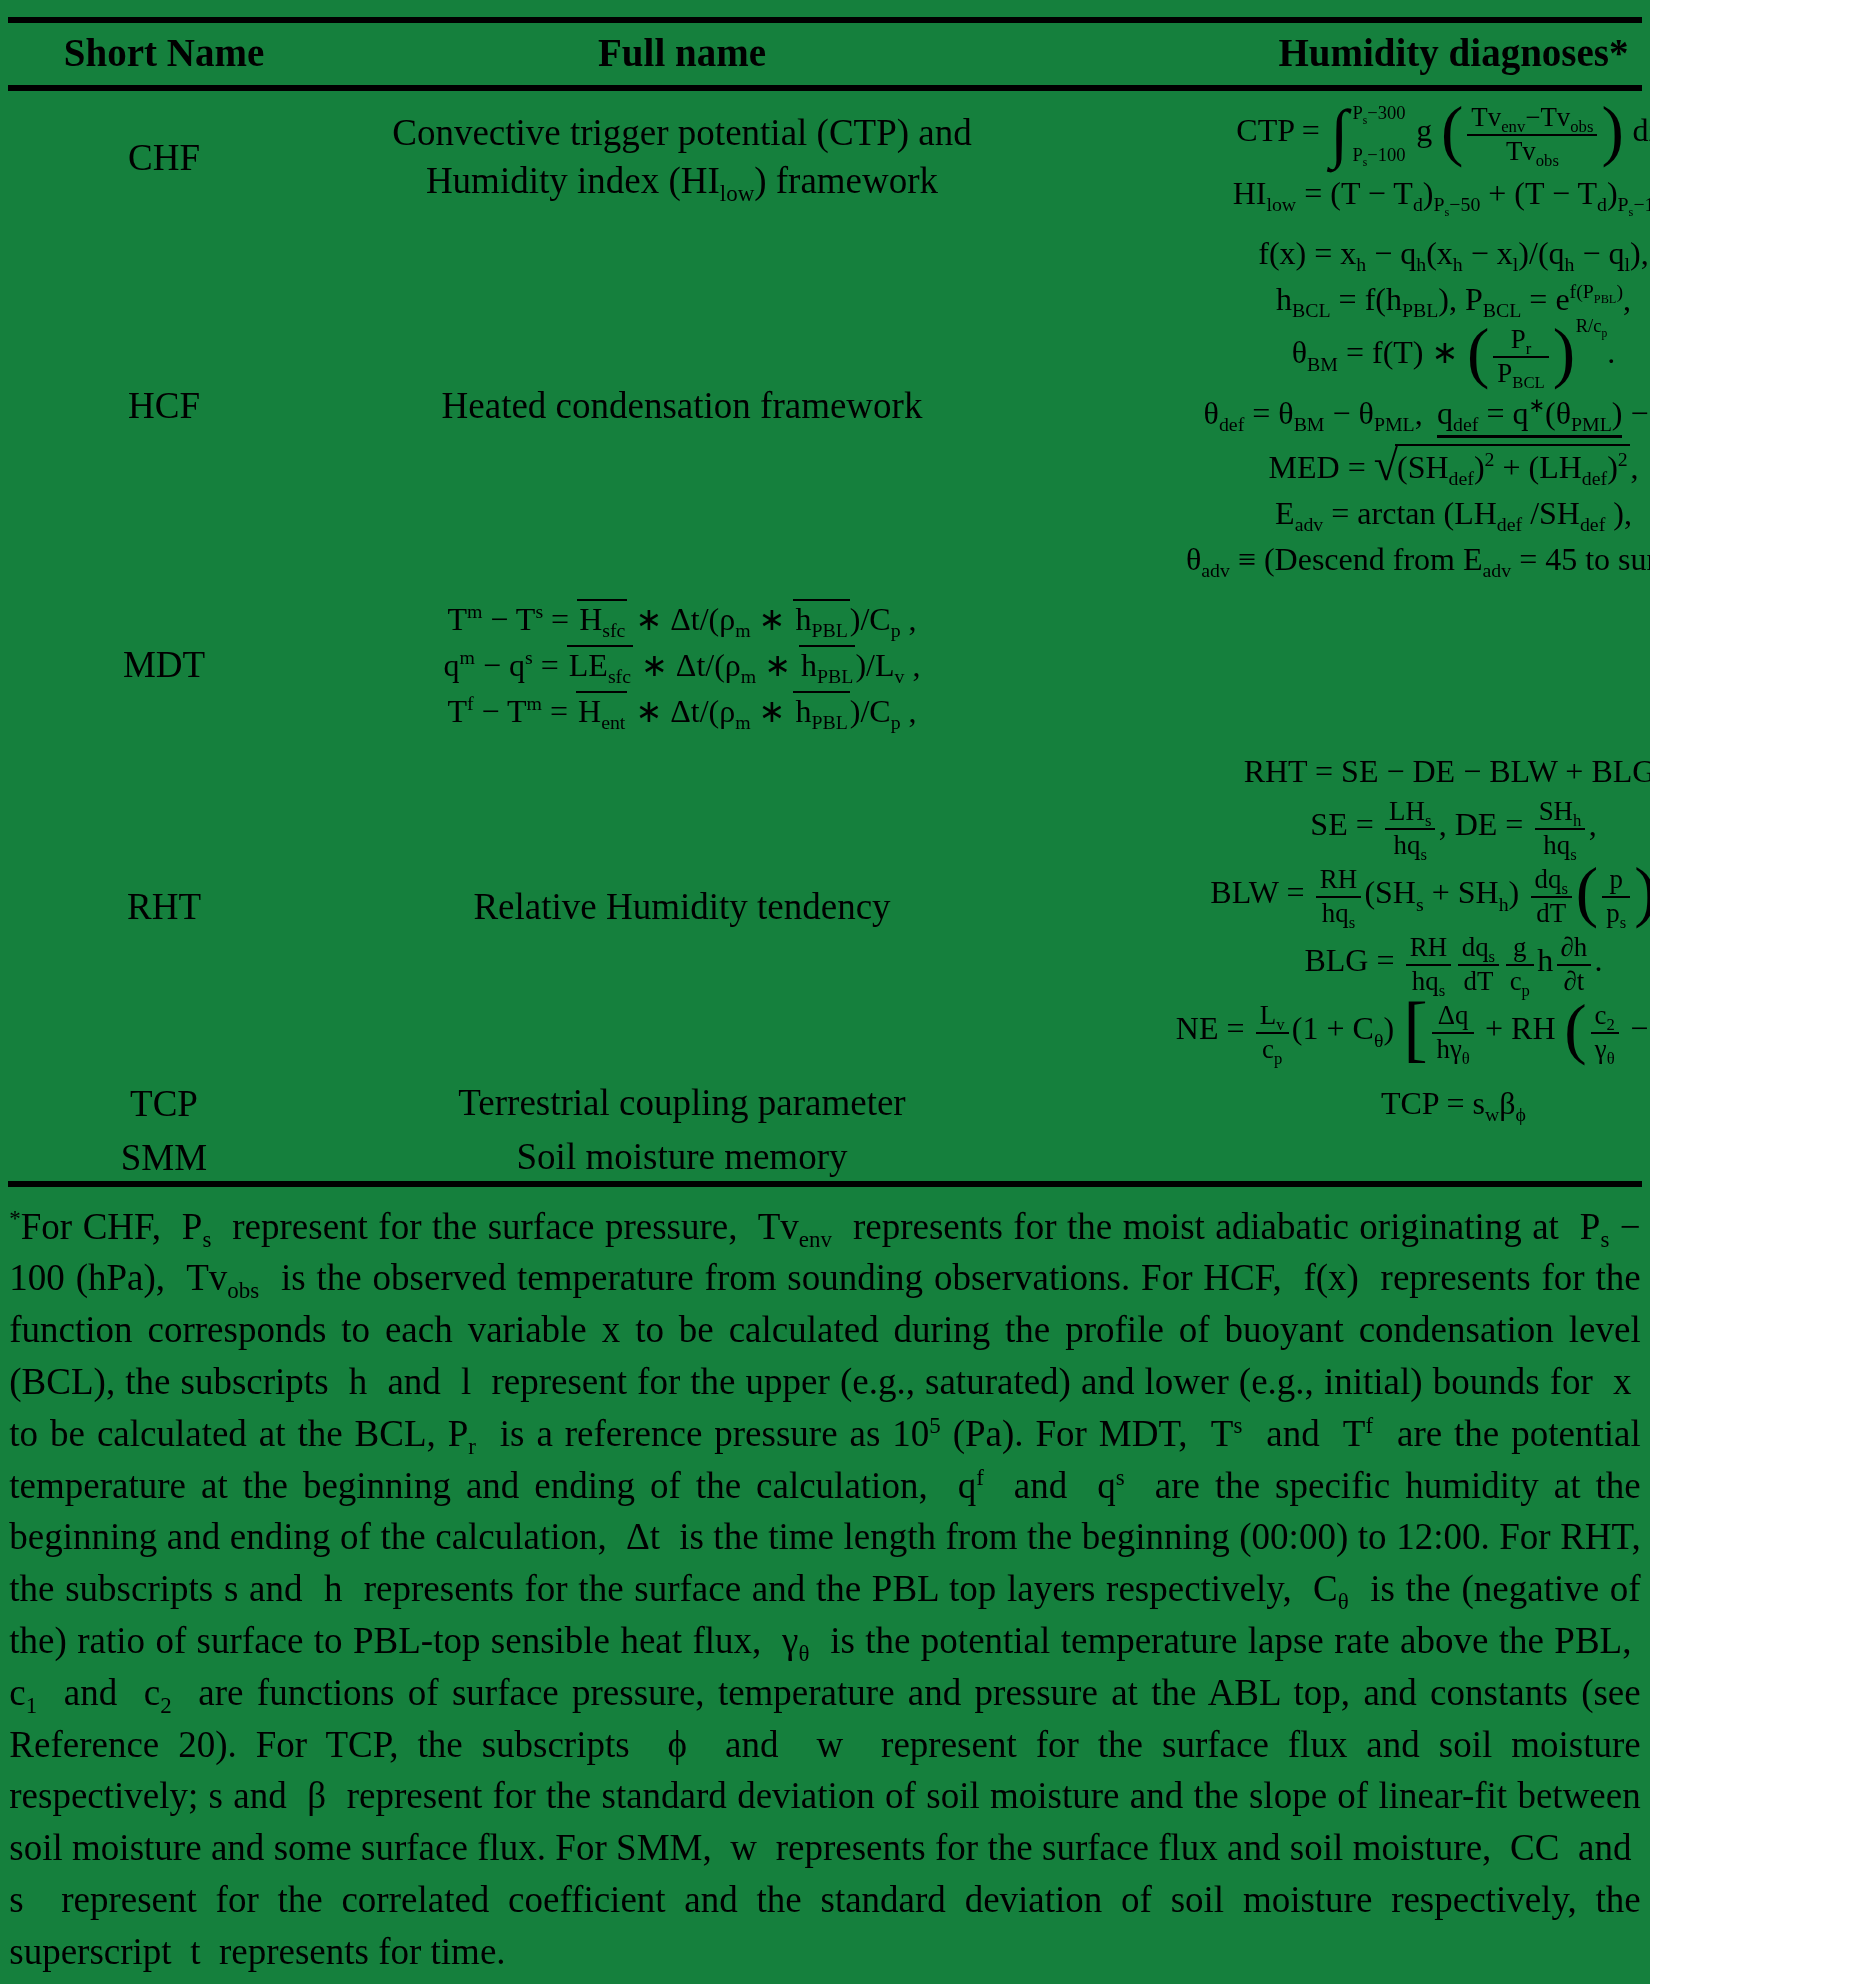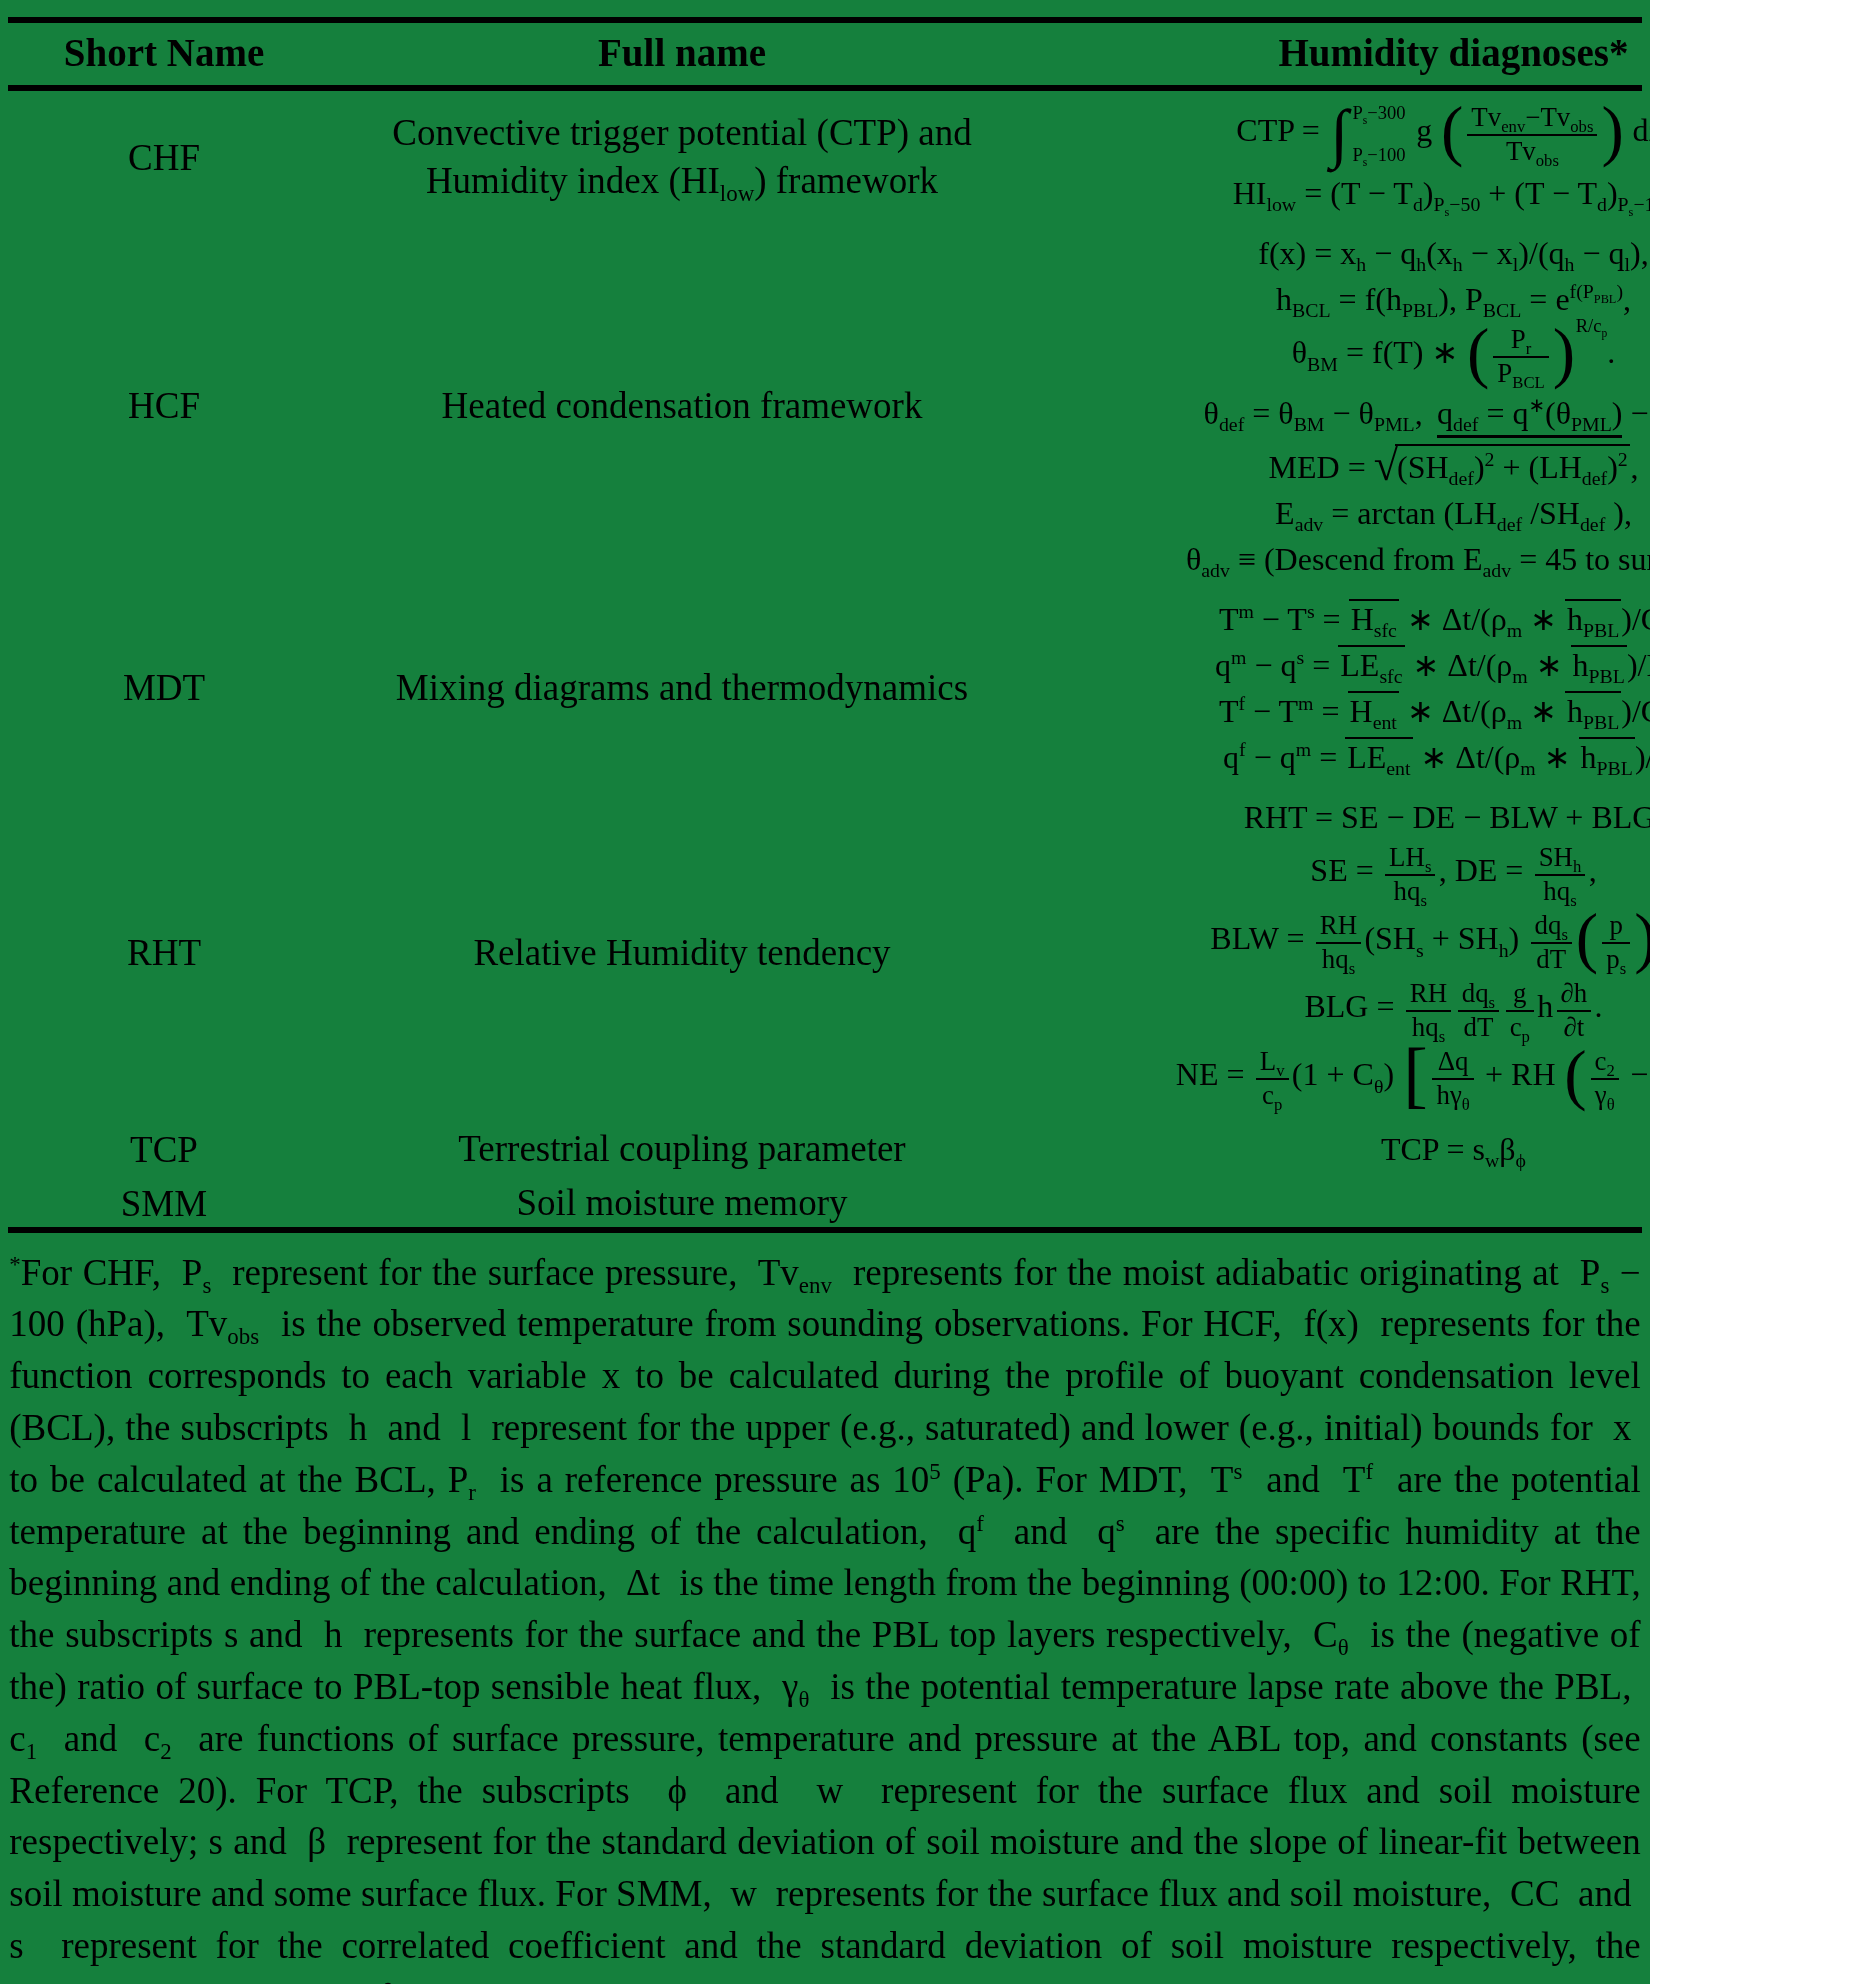--- a/index.html
+++ b/index.html
@@ -97,26 +97,24 @@
               </span><span class="bp">)</span><sup class="ex">R/c<sub>p</sub></sup>.</div>
             <div class="fline">θ<sub>def</sub> = θ<sub>BM</sub> − θ<sub>PML</sub>,  <span class="un">q<sub>def</sub> = q<sup>∗</sup>(θ<sub>PML</sub>)</span> − q<sub>mix</sub></div>
             <div class="fline">MED = <span class="sq">√</span><span class="rad">(SH<sub>def</sub>)<sup>2</sup> + (LH<sub>def</sub>)<sup>2</sup></span>,</div>
             <div class="fline">E<sub>adv</sub> = arctan (LH<sub>def</sub> /SH<sub>def</sub> ),</div>
             <div class="fline">θ<sub>adv</sub> ≡ (Descend from E<sub>adv</sub> = 45 to surface)</div>
           </div>
   </div>
 
   <div class="row">
     <div class="cell-short">MDT</div>
-    <div class="cell-full">Mixing diagrams and thermodynamics</div>
     <div class="cell-form">
             <div class="fline">T<sup>m</sup> − T<sup>s</sup> = <span class="ov">H<sub>sfc</sub></span> ∗ Δt/(ρ<sub>m</sub> ∗ <span class="ov">h<sub>PBL</sub></span>)/C<sub>p</sub> ,</div>
             <div class="fline">q<sup>m</sup> − q<sup>s</sup> = <span class="ov">LE<sub>sfc</sub></span> ∗ Δt/(ρ<sub>m</sub> ∗ <span class="ov">h<sub>PBL</sub></span>)/L<sub>v</sub> ,</div>
             <div class="fline">T<sup>f</sup> − T<sup>m</sup> = <span class="ov">H<sub>ent</sub></span> ∗ Δt/(ρ<sub>m</sub> ∗ <span class="ov">h<sub>PBL</sub></span>)/C<sub>p</sub> ,</div>
-            <div class="fline">q<sup>f</sup> − q<sup>m</sup> = <span class="ov">LE<sub>ent</sub></span> ∗ Δt/(ρ<sub>m</sub> ∗ <span class="ov">h<sub>PBL</sub></span>)/L<sub>v</sub></div>
           </div>
   </div>
 
   <div class="row">
     <div class="cell-short">RHT</div>
     <div class="cell-full">Relative Humidity tendency</div>
     <div class="cell-form">
             <div class="fline">RHT = SE − DE − BLW + BLG.</div>
             <div class="fline">SE = <span class="fr">
                 <span class="nu">LH<sub>s</sub></span>

